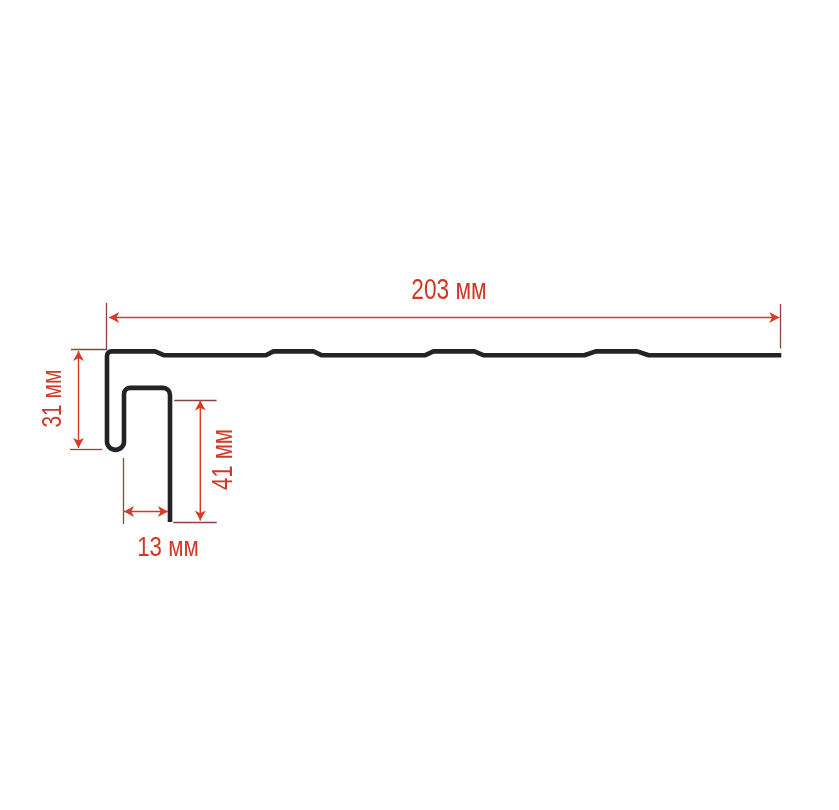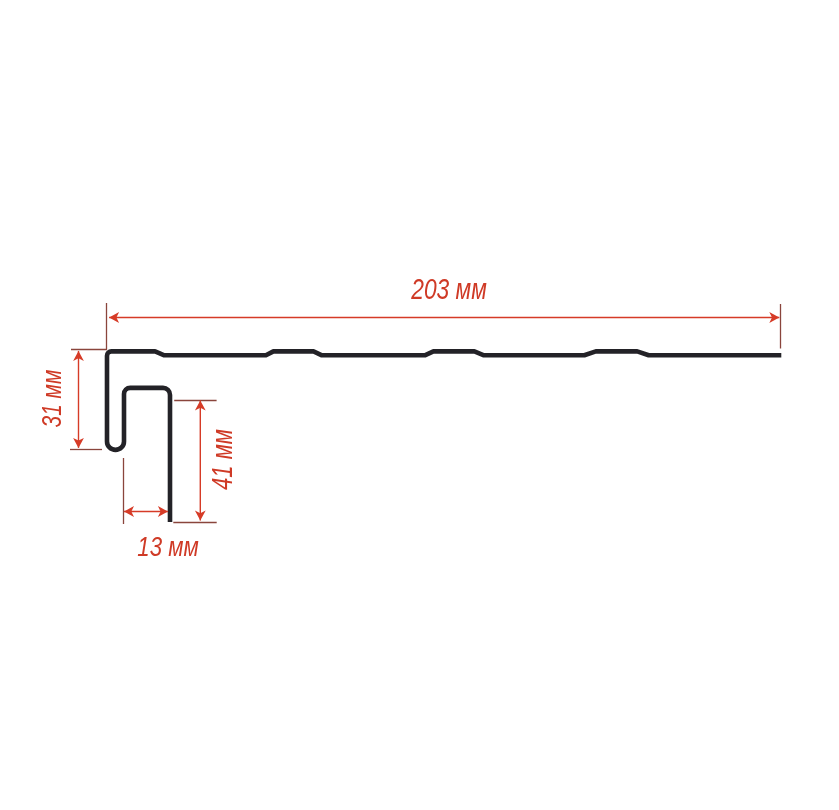--- a/index.html
+++ b/index.html
@@ -1,16 +1,16 @@
 <!DOCTYPE html>
 <html><head>
 <meta charset="utf-8">
 <style>
   html,body{margin:0;padding:0;background:#ffffff;}
-  .wrap{width:839px;height:810px;position:relative;background:#ffffff;overflow:hidden;font-style:italic;}
+  .wrap{width:839px;height:810px;position:relative;background:#ffffff;overflow:hidden;}
   text{font-family:"Liberation Sans",sans-serif;fill:#cf3a26;}
 </style>
 </head>
 <body>
 <div class="wrap">
 <svg width="839" height="810" viewBox="0 0 839 810" xmlns="http://www.w3.org/2000/svg">
 
 <path d="M 781.3 355.3
          L 648.7 355.3 L 637.2 351.4 L 595.8 351.4 L 584.3 355.3
          L 483.9 355.3 L 474.4 351.4 L 433.4 351.4 L 424.8 355.3

